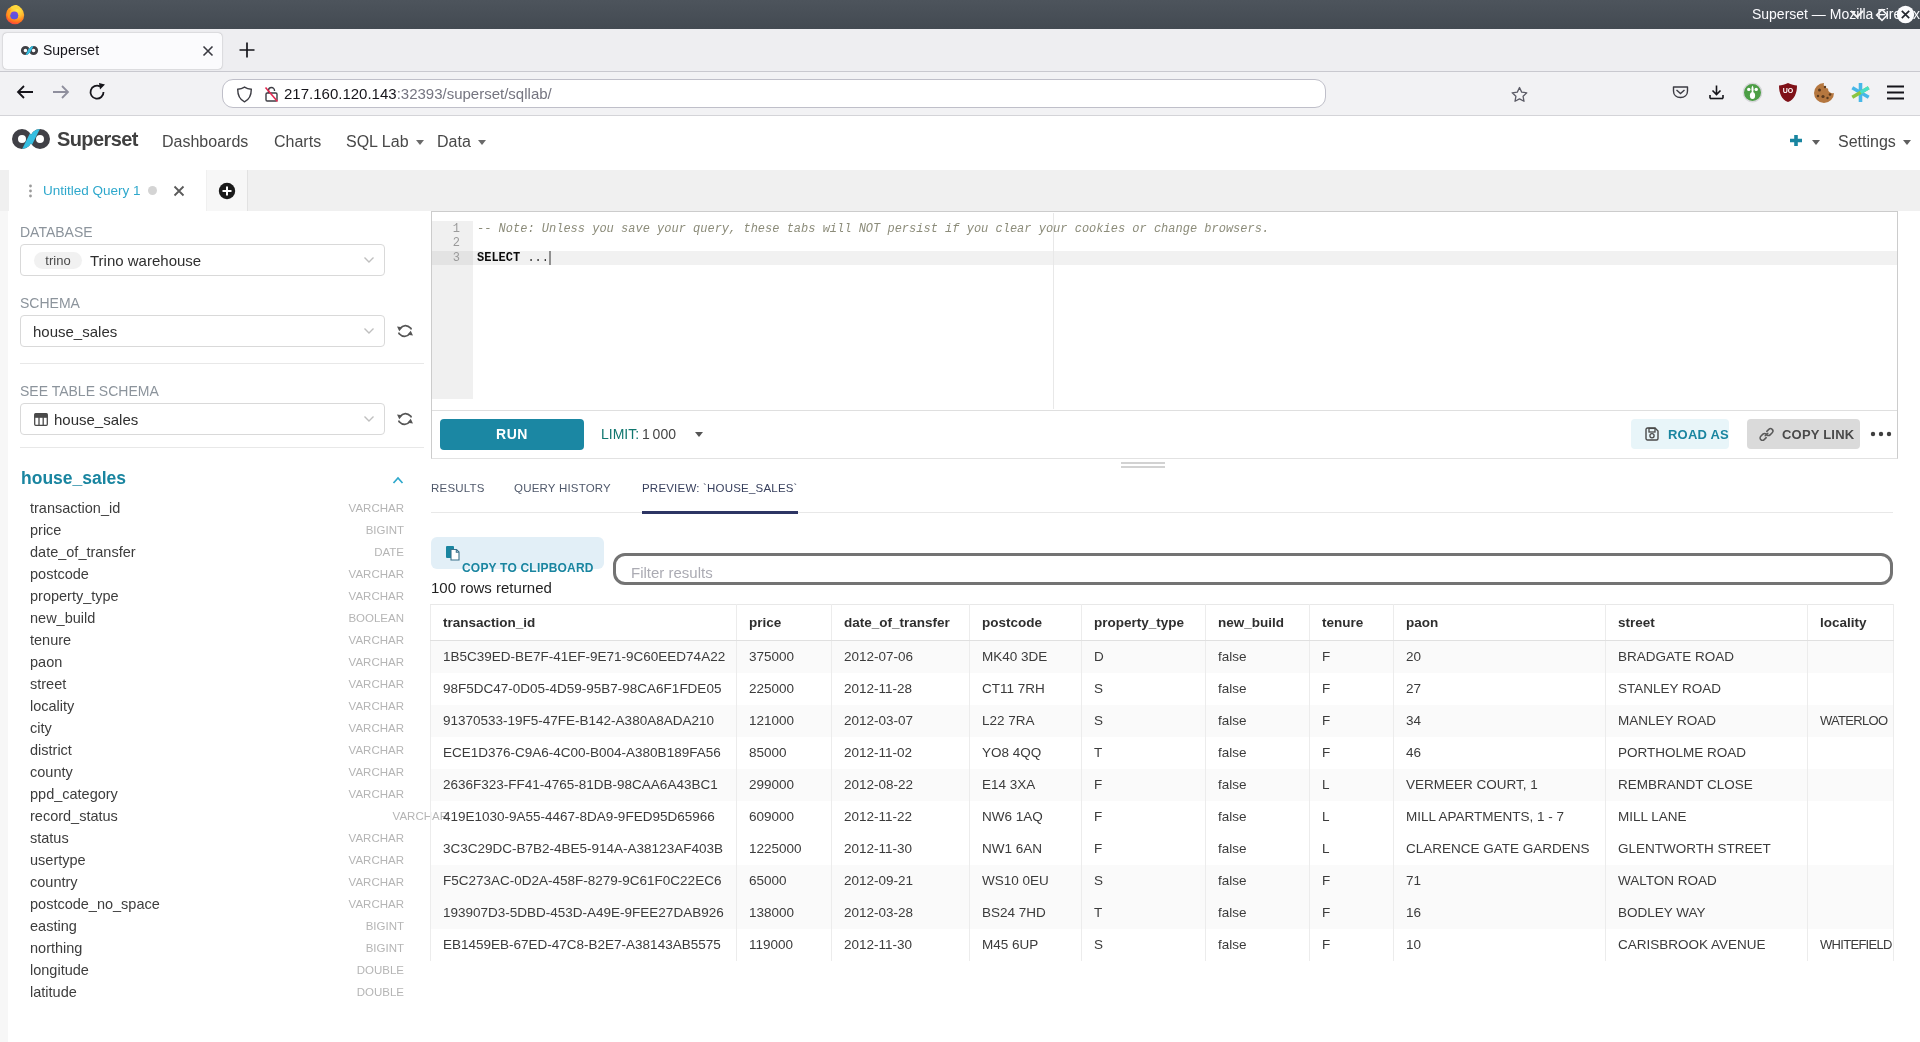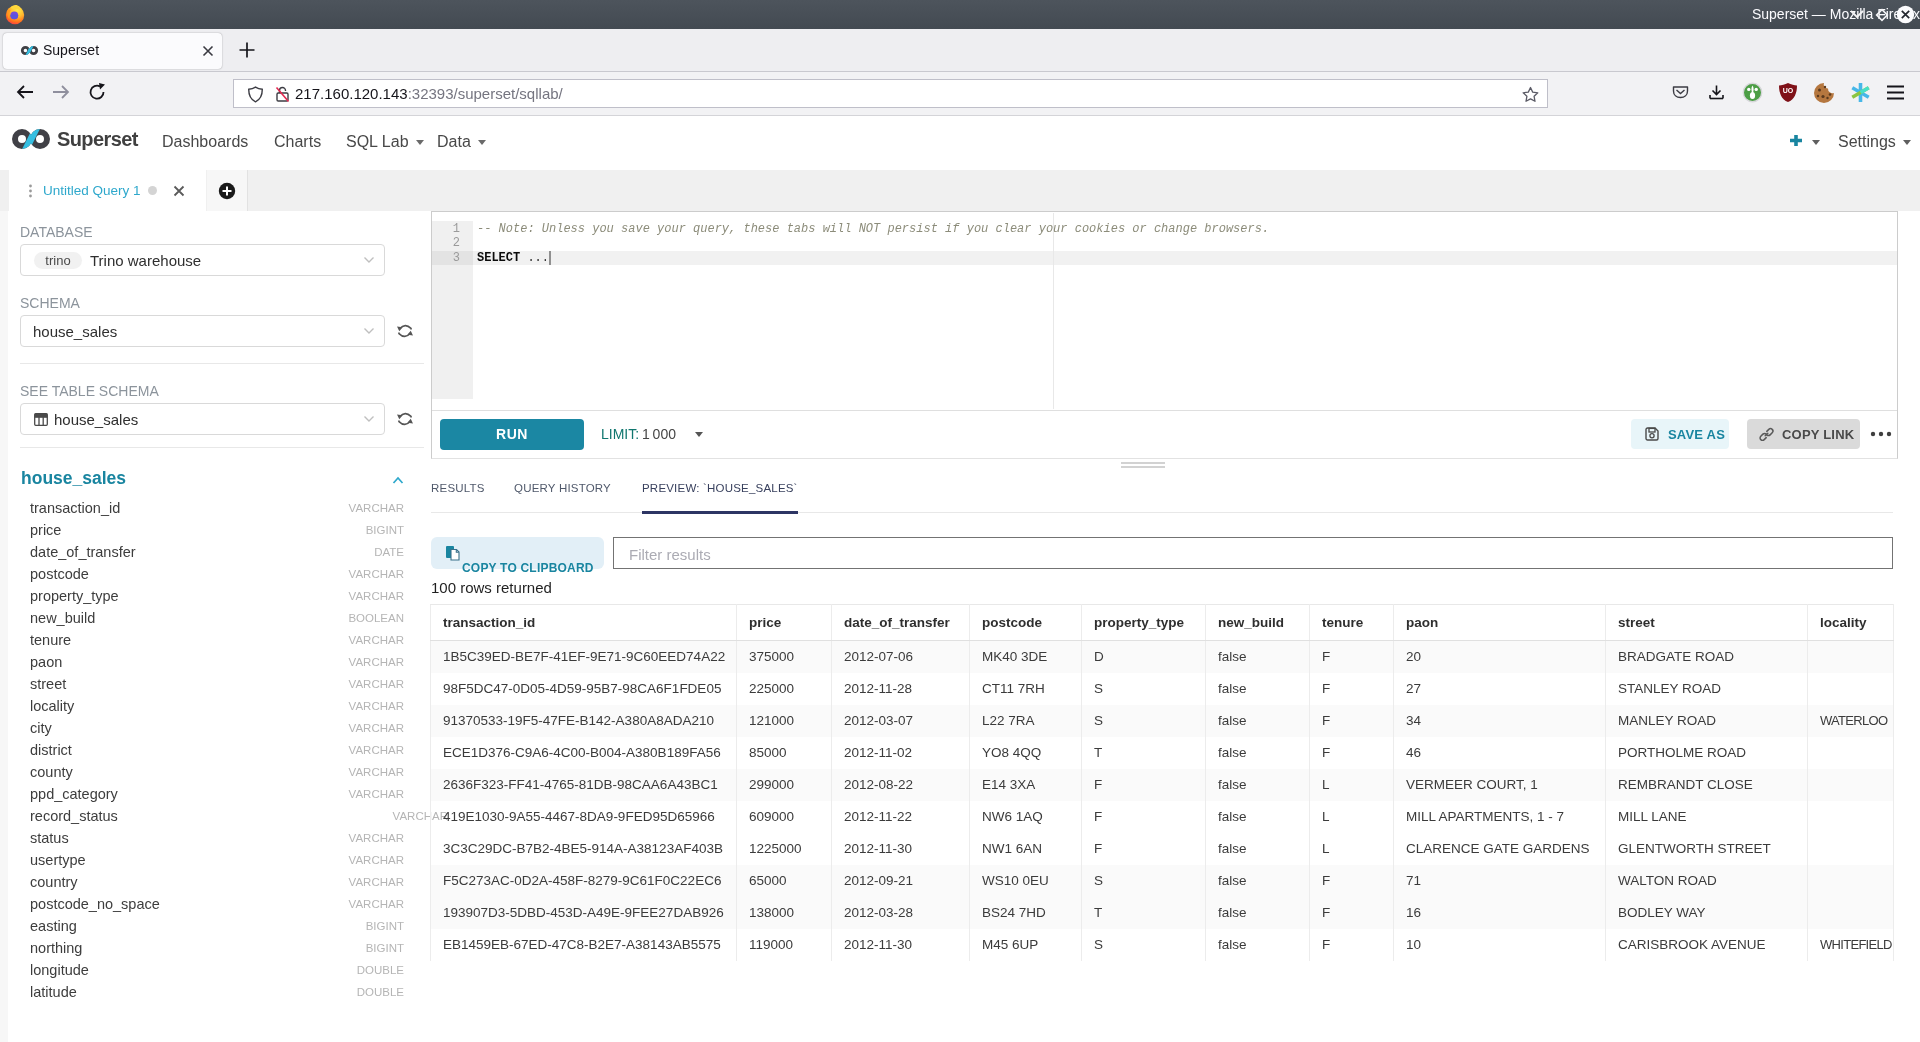--- a/index.html
+++ b/index.html
@@ -9,21 +9,21 @@
 .tbar{position:absolute;left:0;top:0;width:1920px;height:29px;background:linear-gradient(#4d545c,#434a52);}
 .ttitle{position:absolute;left:0;right:0;top:6px;text-align:right;color:#fbfbfe;font-size:14px}
 
 .tstrip{position:absolute;left:0;top:29px;width:1920px;height:42px;background:#eeeef1}
 .btab{position:absolute;left:3px;top:4px;width:219px;height:36px;background:#fbfbfd;border-radius:4px;box-shadow:0 0 1.5px rgba(0,0,0,.4)}
 .btabt{position:absolute;left:40px;top:9px;font-size:14px;color:#15141a}
 .tclose{position:absolute;left:196px;top:9px;width:18px;height:18px;color:#3a3a42}
 .newtabb{position:absolute;left:236px;top:10px;width:22px;height:22px;color:#15141a}
 
 .ftool{position:absolute;left:0;top:71px;width:1920px;height:45px;background:#f2f2f4;border-top:1px solid #c9c9cf;border-bottom:1px solid #d4d4d8;box-sizing:border-box}
-.urlbar{position:absolute;left:233px;top:7px;width:1315px;height:29px;background:#fff;border:1px solid #bfbfc9;border-radius:0;box-sizing:border-box}
+.urlbar{position:absolute;left:222px;top:7px;width:1104px;height:29px;background:#fff;border:1px solid #bfbfc9;border-radius:11px;box-sizing:border-box}
 .urltxt{position:absolute;left:61px;top:5px;font-size:15px;color:#15141a;white-space:pre}
 .urlgray{color:#757580}
 
 .snav{position:absolute;left:0;top:116px;width:1920px;height:54px;background:#fff}
 .snavlink{position:absolute;top:17px;font-size:16px;color:#484848}
 .caret{display:inline-block;width:0;height:0;border-left:4px solid transparent;border-right:4px solid transparent;border-top:5px solid #6a6a6a;vertical-align:2px;margin-left:7px}
 .swordmark{position:absolute;left:57px;top:12px;font-size:20px;font-weight:bold;color:#404040;letter-spacing:-.6px}
 
 .qstrip{position:absolute;left:0;top:170px;width:1920px;height:41px;background:#f0f0f0}
 .qtab{position:absolute;left:9px;top:0;width:197px;height:41px;background:#fff}
@@ -43,21 +43,21 @@
 .gutter{position:absolute;left:0;top:9px;width:41px;height:178px;background:#f0f0f0}
 .gnum{position:absolute;left:0;width:28px;text-align:right;color:#9a9a9a;height:15px}
 .aline{position:absolute;left:45px;white-space:pre;height:15px;line-height:15px}
 .etoolbar{position:absolute;left:0;top:198px;width:1465px;height:47px;border-top:1px solid #dfdfdf;background:#fff}
 .btn{position:absolute;top:8px;height:31px;border-radius:4px;box-sizing:border-box}
 
 .stabs{position:absolute;left:431px;top:482px;font-size:11.5px;letter-spacing:.2px;color:#50596b}
 .sline{position:absolute;left:431px;top:512px;width:1462px;height:1px;background:#e8e8e8}
 .ink{position:absolute;left:642px;top:511px;width:156px;height:2.5px;background:#2d3564}
 .copybtn{position:absolute;left:431px;top:537px;width:173px;height:32px;background:#e2eff7;border-radius:6px;color:#1985a0;font-size:12px;font-weight:bold;white-space:nowrap}
-.filter{position:absolute;left:613px;top:537px;width:1280px;height:32px;border:1px solid #737373;border-radius:0;box-sizing:border-box}
+.filter{position:absolute;left:613px;top:553px;width:1280px;height:32px;border:3px solid #737373;border-radius:12px;box-sizing:border-box}
 .rowsret{position:absolute;left:431px;top:579px;font-size:15px;color:#1f1f1f}
 
 .rtwrap{position:absolute;left:430px;top:604px;width:1464px;height:410px;overflow:hidden}
 .rtable{border-collapse:collapse;table-layout:fixed;width:1464px;font-size:13.5px;color:#3b3b3b}
 .rtable td,.rtable th{border-left:1px solid #ececec;border-right:1px solid #ececec;padding:0 0 0 12px;height:32px;box-sizing:border-box;overflow:hidden;white-space:nowrap;text-align:left;font-weight:normal}
 .rtable th{font-weight:bold;color:#2f2f2f;border-top:1px solid #e8e8e8;border-bottom:1px solid #e0e0e0;height:36px}
 .rtable tr.odd td{background:#fafafa}
 </style>
 </head>
 <body>
@@ -390,21 +390,21 @@
   <div class="btn" style="left:8px;width:144px;background:#1b87a3;color:#fff;font-size:14px;font-weight:bold;letter-spacing:.6px;text-align:center;line-height:31px">RUN</div>
   <span class="a" style="left:169px;top:15px;font-size:14px;color:#0f766e">LIMIT:</span>
   <span class="a" style="left:210px;top:15px;font-size:14px;color:#454545">1 000</span>
   <span class="caret" style="position:absolute;left:256px;top:21px;border-top-color:#555"></span>
   <div class="btn" style="left:1199px;width:98px;height:30px;background:#e8f5f9">
    <svg class="a" style="left:13px;top:7px" width="16" height="16" viewBox="0 0 16 16">
           <path d="M2 3.5 C2 2.7 2.7 2 3.5 2 H11 L14 5 V12.5 C14 13.3 13.3 14 12.5 14 H3.5 C2.7 14 2 13.3 2 12.5 Z" stroke="#4a4a4a" stroke-width="1.4" fill="none"></path>
           <rect x="5" y="2.4" width="6" height="3.6" fill="none" stroke="#4a4a4a" stroke-width="1.3"></rect>
           <circle cx="8" cy="9.8" r="2.1" stroke="#4a4a4a" stroke-width="1.3" fill="none"></circle>
         </svg>
-   <span class="a" style="left:37px;top:8px;font-size:13px;font-weight:bold;color:#1985a0;letter-spacing:.2px">SAVE AS</span>
+   <span class="a" style="left:37px;top:8px;font-size:13px;font-weight:bold;color:#1985a0;letter-spacing:.2px">ROAD AS</span>
   </div>
   <div class="btn" style="left:1315px;width:113px;height:30px;background:#dadada">
    <svg class="a" style="left:11px;top:7px" width="17" height="17" viewBox="0 0 17 17">
           <g stroke="#5a5a5a" stroke-width="1.5" fill="none" stroke-linecap="round">
             <path d="M7.2 9.8 L9.8 7.2"></path>
             <path d="M8.2 11.6 L6.2 13.6 A 2.4 2.4 0 0 1 2.8 10.2 L4.9 8.1 A 2.4 2.4 0 0 1 8.3 8.1"></path>
             <path d="M8.8 5.4 L10.8 3.4 A 2.4 2.4 0 0 1 14.2 6.8 L12.1 8.9 A 2.4 2.4 0 0 1 8.7 8.9"></path>
           </g>
         </svg>
    <span class="a" style="left:35px;top:8px;font-size:13px;font-weight:bold;color:#4a4a4a;letter-spacing:.2px">COPY LINK</span>

